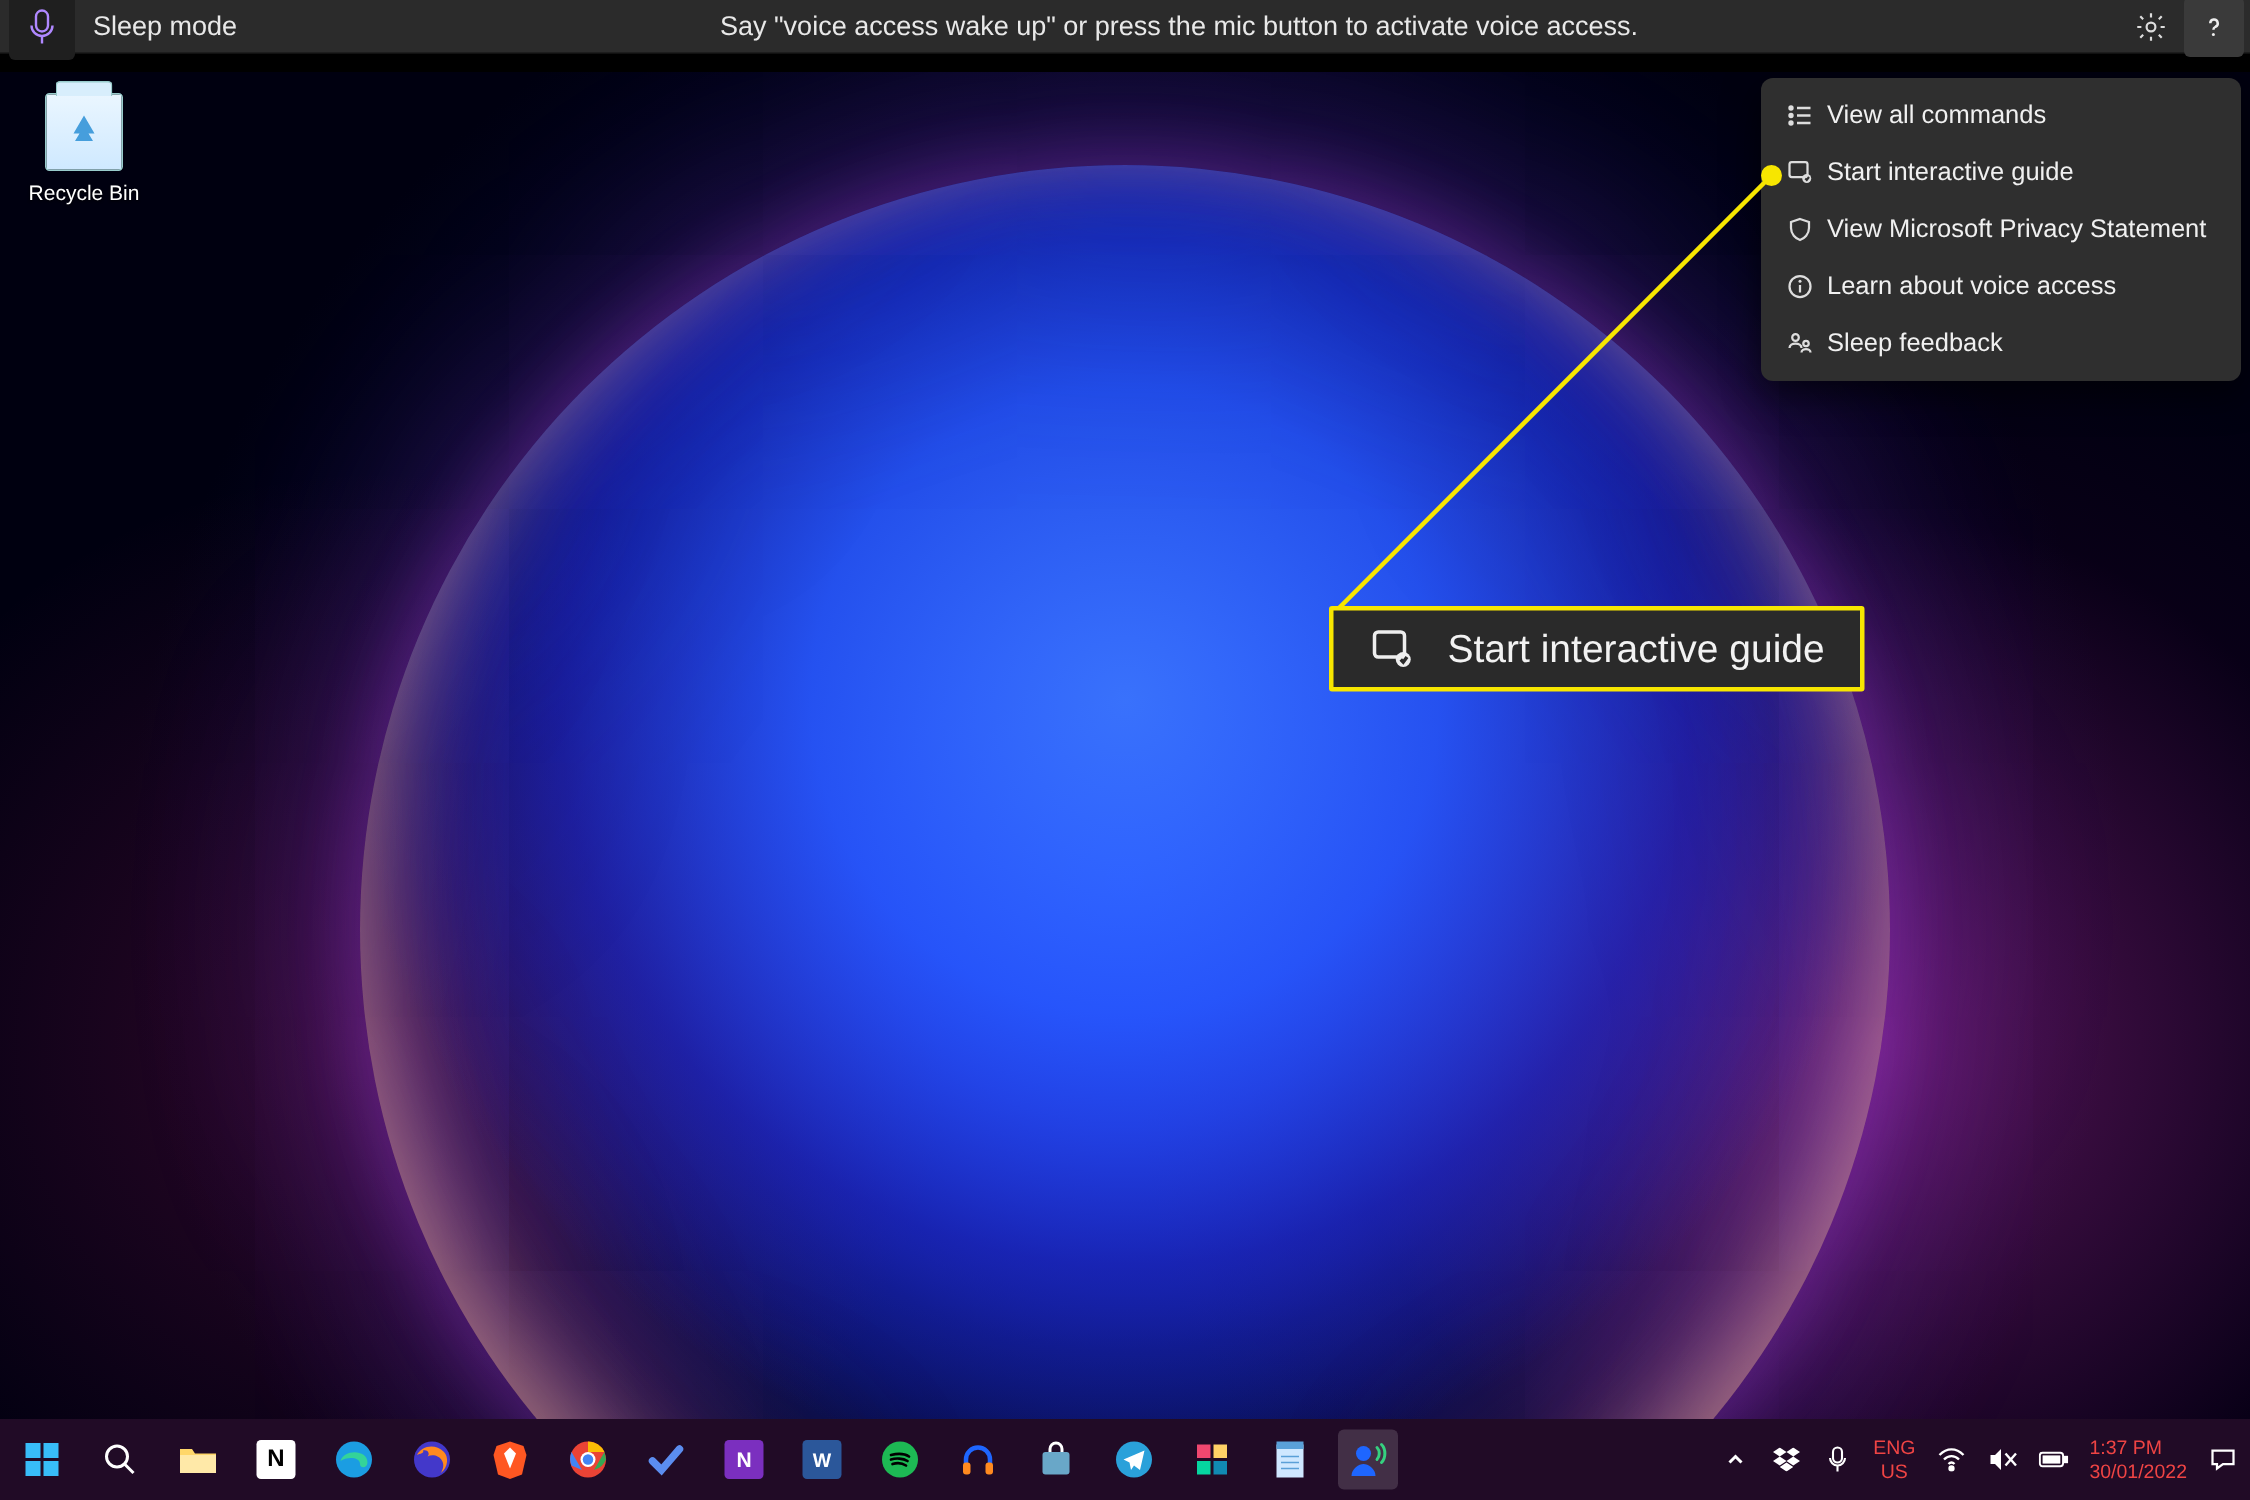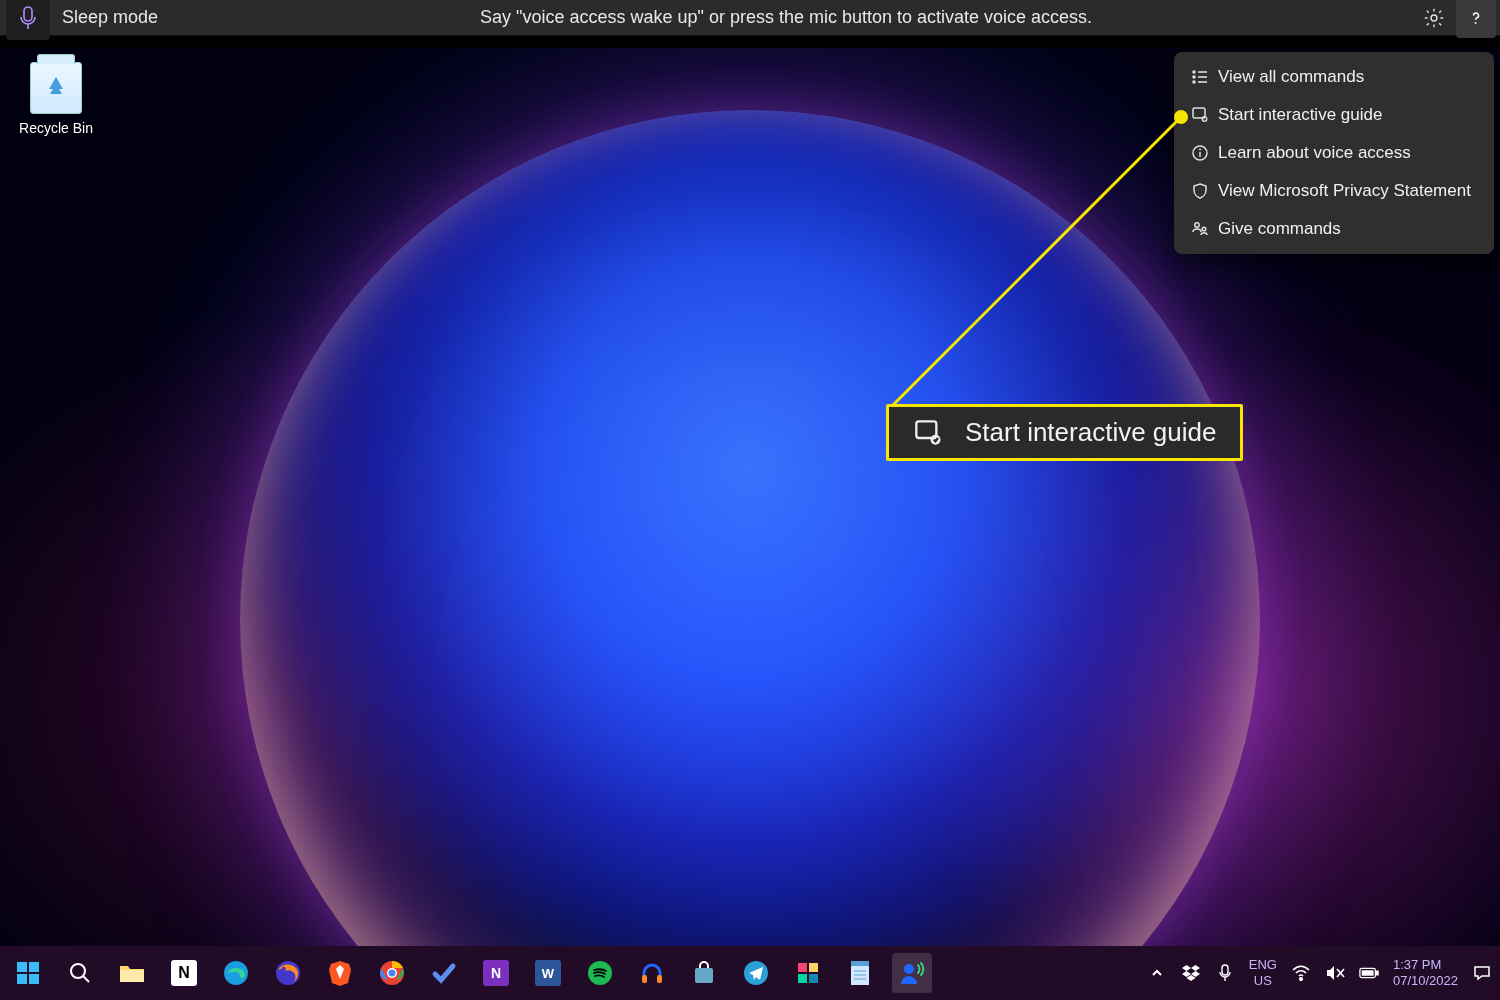--- a/index.html
+++ b/index.html
@@ -104,21 +104,21 @@
     display:flex; align-items:center; padding:0 8px;
   }
   .tb-left { display:flex; align-items:center; gap:12px; }
   .tb-icon {
     width:40px; height:40px; border-radius:4px;
     display:flex; align-items:center; justify-content:center;
     font-size:20px;
   }
   .tb-icon.active { background: rgba(255,255,255,0.15); }
   .tb-spacer { flex:1; }
-  .tb-right { display:flex; align-items:center; gap:14px; color:#c4b5fd; font-size:13px; }
+  .tb-right { display:flex; align-items:center; gap:14px; color:#ef4444; font-size:13px; }
   .tb-tray-icon { width:20px; height:20px; display:flex; align-items:center; justify-content:center; }
   .tb-lang { text-align:center; line-height:1.2; }
   .tb-clock { text-align:left; line-height:1.2; }
 
   svg { display:block; }
 </style>
 </head>
 <body>
 
 <div class="va-bar">
@@ -181,45 +181,45 @@
           <rect x="2" y="2" width="12" height="10" rx="1.5"></rect>
           <circle cx="13.5" cy="13" r="3" fill="#ddd" stroke="none"></circle>
           <path d="M12.5 13l1 1 1.5-2" stroke="#2f2f2f" stroke-width="1.4"></path>
         </svg>
       </span>
       <span>Start interactive guide</span>
     </div>
     <div class="help-item">
       <span class="hi-icon">
         <svg width="18" height="18" viewBox="0 0 18 18" stroke="#ddd" stroke-width="1.5" fill="none">
+          <path d="M9 2l6 2v4c0 4-3 7-6 8-3-1-6-4-6-8V4l6-2z"></path>
+        </svg>
+      </span>
+      <span>View Microsoft Privacy Statement</span>
+    </div>
+    <div class="help-item">
+      <span class="hi-icon">
+        <svg width="18" height="18" viewBox="0 0 18 18" stroke="#ddd" stroke-width="1.5" fill="none">
           <circle cx="9" cy="9" r="7"></circle>
           <line x1="9" y1="8" x2="9" y2="13"></line>
           <circle cx="9" cy="5.5" r="1" fill="#ddd" stroke="none"></circle>
         </svg>
       </span>
       <span>Learn about voice access</span>
-    </div>
-    <div class="help-item">
-      <span class="hi-icon">
-        <svg width="18" height="18" viewBox="0 0 18 18" stroke="#ddd" stroke-width="1.5" fill="none">
-          <path d="M9 2l6 2v4c0 4-3 7-6 8-3-1-6-4-6-8V4l6-2z"></path>
-        </svg>
-      </span>
-      <span>View Microsoft Privacy Statement</span>
     </div>
     <div class="help-item">
       <span class="hi-icon">
         <svg width="18" height="18" viewBox="0 0 18 18" stroke="#ddd" stroke-width="1.5" fill="none">
           <circle cx="6" cy="5" r="2.2"></circle>
             <path d="M2 12c0-2 2-3 4-3s4 1 4 3"></path>
           <circle cx="13" cy="9" r="1.8"></circle>
             <path d="M10 15c0-1.5 1.5-2.3 3-2.3s3 .8 3 2.3"></path>
         </svg>
       </span>
-      <span>Give commands</span>
+      <span>Sleep feedback</span>
     </div>
   </div>
 
   <div class="callout-dot" style="left:1174px; top:62px;"></div>
   <svg class="callout-line" style="left:880px; top:62px;" width="320" height="310">
     <line x1="300" y1="8" x2="8" y2="300" stroke="#f7e600" stroke-width="3"></line>
   </svg>
   <div class="callout-box" style="left:886px; top:356px;">
     <svg width="30" height="30" viewBox="0 0 18 18" stroke="#eee" stroke-width="1.4" fill="none">
       <rect x="2" y="2" width="12" height="10" rx="1.5"></rect>
@@ -382,21 +382,21 @@
     </div>
     <div class="tb-tray-icon">
       <svg width="22" height="14" viewBox="0 0 22 14" stroke="#fff" stroke-width="1.4" fill="none">
           <rect x="1" y="2" width="17" height="10" rx="2"></rect>
           <rect x="19" y="5" width="2" height="4" fill="#fff"></rect>
           <rect x="3" y="4" width="13" height="6" fill="#fff" stroke="none"></rect>
         </svg>
     </div>
     <div class="tb-clock">
       <div>1:37 PM</div>
-      <div>07/10/2022</div>
+      <div>30/01/2022</div>
     </div>
     <div class="tb-tray-icon">
       <svg width="18" height="18" viewBox="0 0 18 18" stroke="#fff" stroke-width="1.5" fill="none">
           <path d="M2 3h14v9H9l-4 3v-3H2z"></path>
         </svg>
     </div>
   </div>
 </div>
 
 </body></html>

